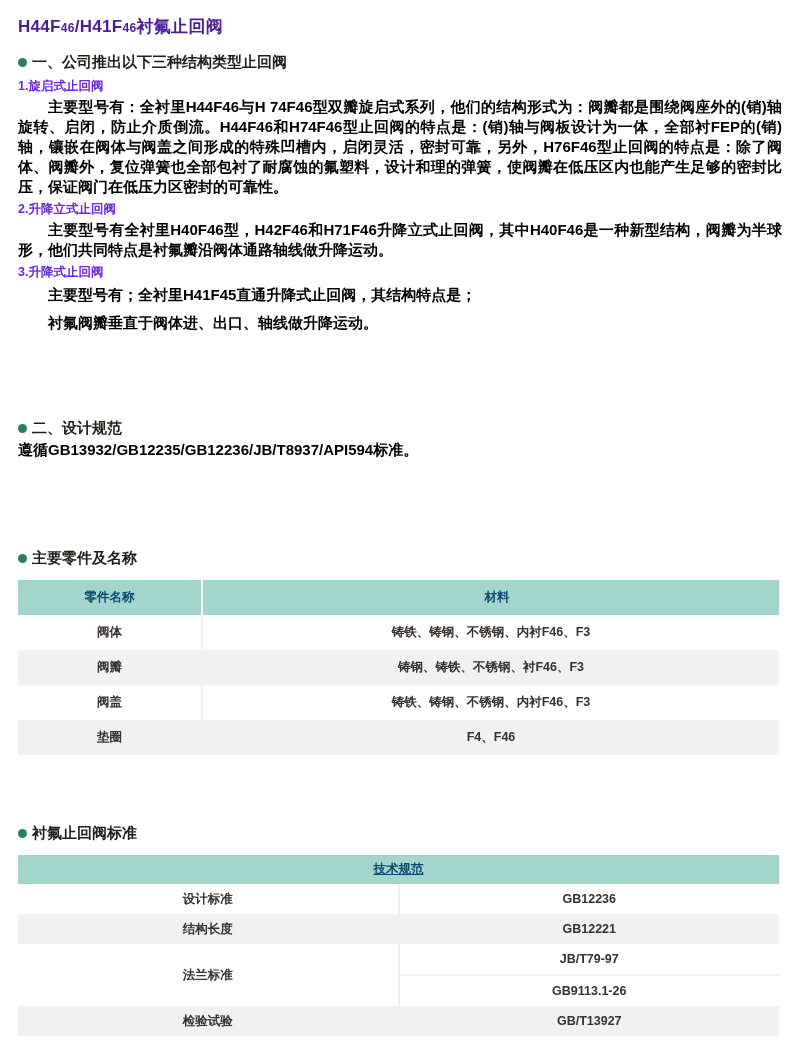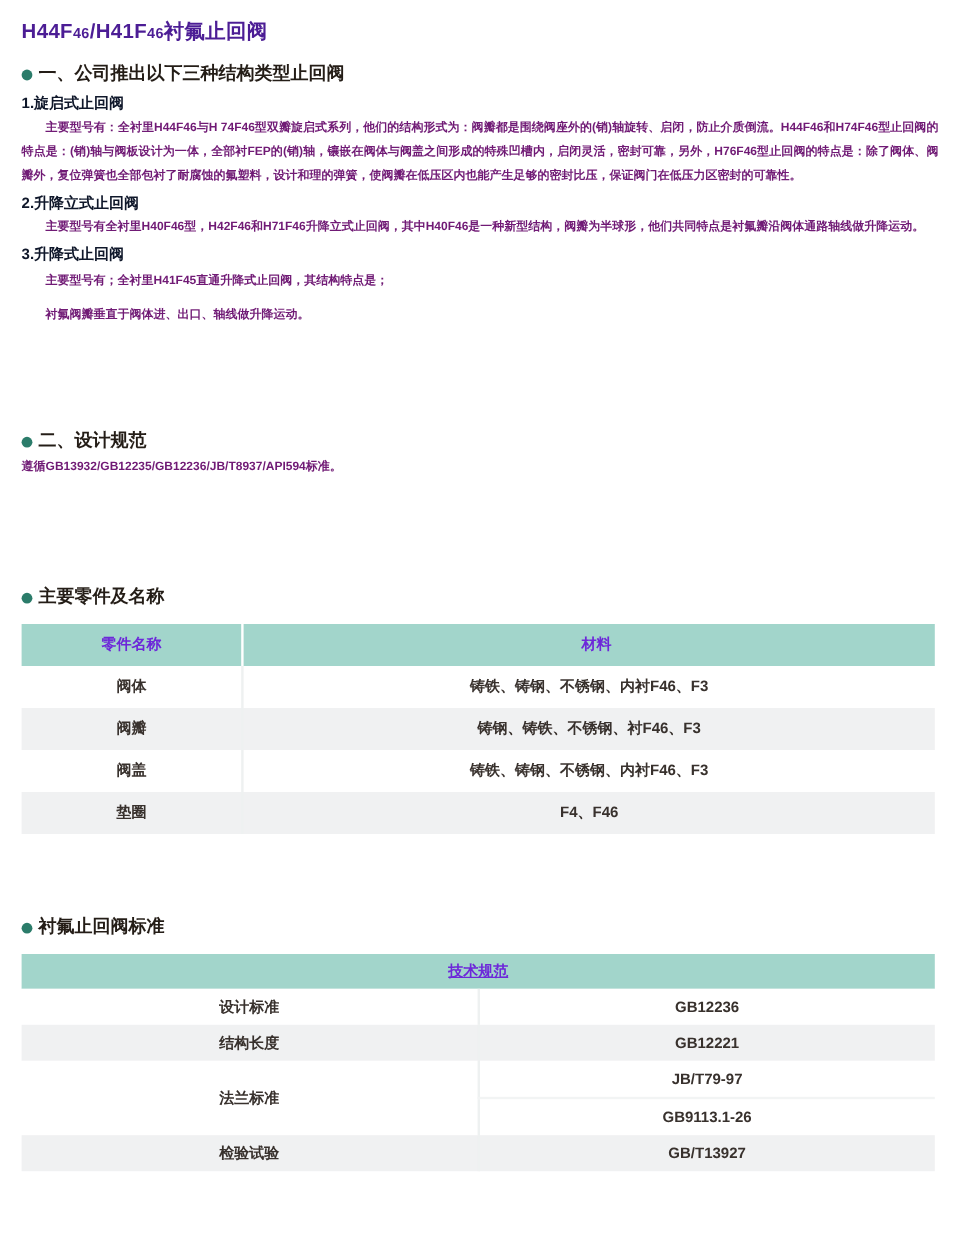--- a/index.html
+++ b/index.html
@@ -24,24 +24,24 @@
   .sec-heading {
     display:flex; align-items:center;
     font-size:15px; font-weight:bold; color:#241d17; line-height:20px;
   }
   .bullet {
     flex:0 0 auto;
     width:9px; height:9px; border-radius:50%;
     background:#2b7c6a; margin-right:5px;
   }
   .sub-label {
-    font-size:12.5px; font-weight:bold; color:#0f172a; line-height:17px;
+    font-size:12.5px; font-weight:bold; color:#6d28d9; line-height:17px;
   }
   .body-para {
-    font-size:10px; font-weight:bold; color:#701a75;
+    font-size:15px; font-weight:bold; color:#000000;
     line-height:20px; text-align:justify;
   }
   .indent { text-indent:2em; }
 
   
   .mt-h1   { margin-top:13px; }
   .mt-item { margin-top:6px; }
   .mt-para { margin-top:2px; }
   .mt-item2{ margin-top:4px; }
   .mt-line2{ margin-top:8px; }
@@ -51,21 +51,21 @@
 
   table.spec {
     width:761px; border-collapse:collapse; table-layout:fixed;
     margin-top:12px;
     font-size:12.5px; font-weight:bold; color:#38312d;
   }
   table.spec th, table.spec td {
     padding:0; text-align:center; vertical-align:middle;
   }
   table.spec th {
-    background:#a2d5cb; color:#6d28d9; font-weight:bold;text-align:center;
+    background:#a2d5cb; color:#0c4a6e; font-weight:bold;text-align:center;
   }
   .parts-tbl th { height:35px; }
   .parts-tbl td { height:35px; }
   .parts-tbl .c1 { width:183px; }
   .parts-tbl th.c2 { border-left:2px solid #ffffff;padding-left:12px; }
   .parts-tbl td.c2 { border-left:2px solid #eef1f1; }
   .row-gray td { background:#f0f1f2; }
   .row-white td { background:#ffffff; }
 
   .std-tbl { margin-top:10px; }

